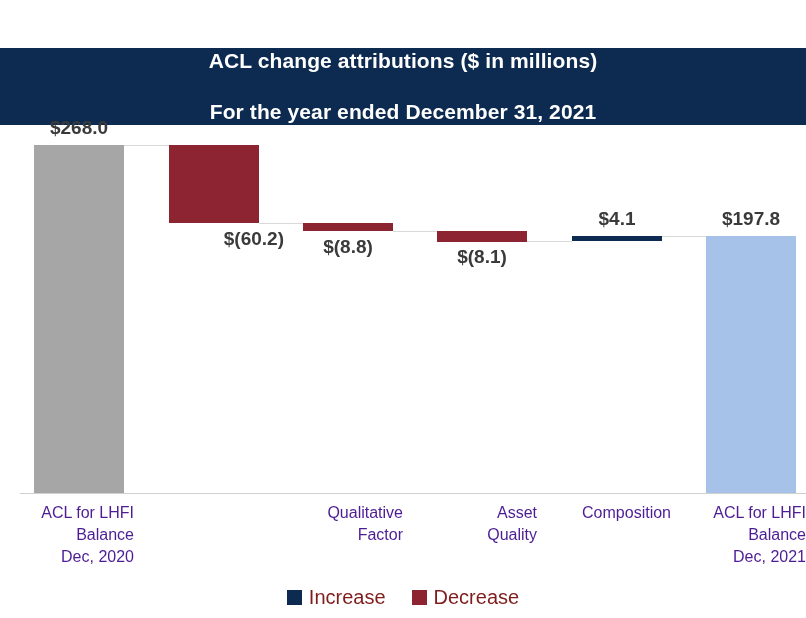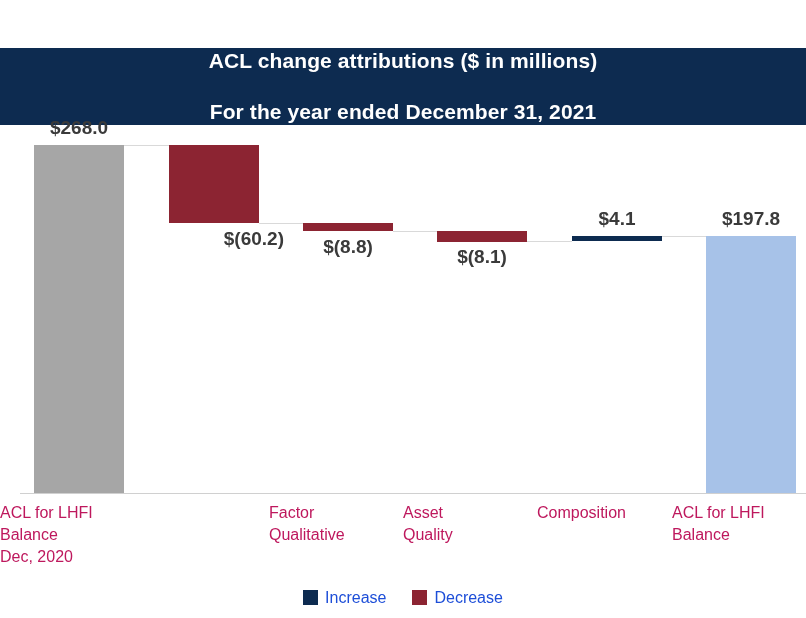--- a/index.html
+++ b/index.html
@@ -80,22 +80,22 @@
     position: absolute;
     left: 0;
     top: 502px;
     width: 806px;
     height: 76px;
   }
   .cat {
     position: absolute;
     top: 0;
     font-size: 16px;
-    color: #be185d;
-    text-align: left;
+    color: #4c1d95;
+    text-align: right;
     line-height: 22px;
   }
   .cat span {
     display: block;
     white-space: nowrap;
   }
   
   #legend {
     position: absolute;
     left: 0;
@@ -111,22 +111,22 @@
     display: flex;
     align-items: center;
     gap: 7px;
   }
   .legend-swatch {
     width: 15px;
     height: 15px;
     display: block;
   }
   .legend-text {
-    font-size: 16px;
-    color: #1d4ed8;
+    font-size: 20px;
+    color: #7f1d1d;
     white-space: nowrap;
   }
 </style>
 </head>
 <body>
 
 <div id="page">
 
   <div id="title-banner">
     <div class="tline">ACL change attributions ($ in millions)</div>
@@ -160,33 +160,34 @@
     <div id="axis-line"></div>
   </div>
 
   <div id="cat-labels">
       <div class="cat" style="left: 0px; width: 134px;">
         <span>ACL for LHFI</span>
         <span>Balance</span>
         <span>Dec, 2020</span>
       </div>
       <div class="cat" style="left: 269px; width: 134px;">
+        <span>Qualitative</span>
         <span>Factor</span>
-        <span>Qualitative</span>
       </div>
       <div class="cat" style="left: 403px; width: 134px;">
         <span>Asset</span>
         <span>Quality</span>
       </div>
       <div class="cat" style="left: 537px; width: 134px;">
         <span>Composition</span>
       </div>
       <div class="cat" style="left: 672px; width: 134px;">
         <span>ACL for LHFI</span>
         <span>Balance</span>
+        <span>Dec, 2021</span>
       </div>
     </div>
 
   <div id="legend">
       <div class="legend-item">
         <span class="legend-swatch" style="background: rgb(13, 43, 80);"></span>
         <span class="legend-text">Increase</span>
       </div>
       <div class="legend-item">
         <span class="legend-swatch" style="background: rgb(140, 36, 50);"></span>

